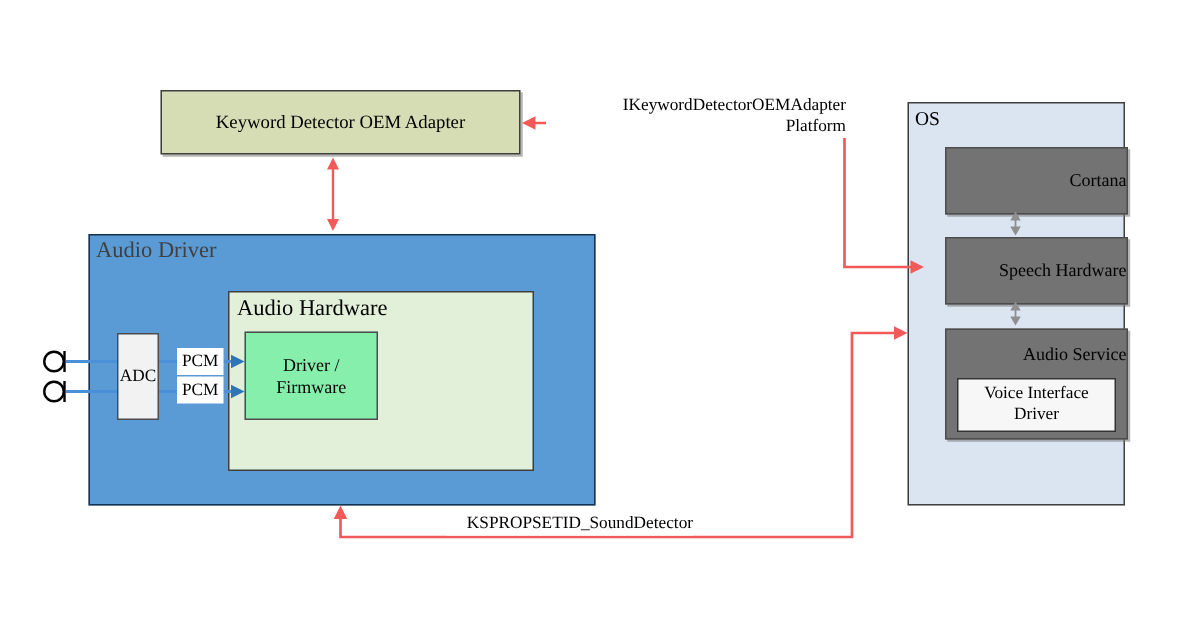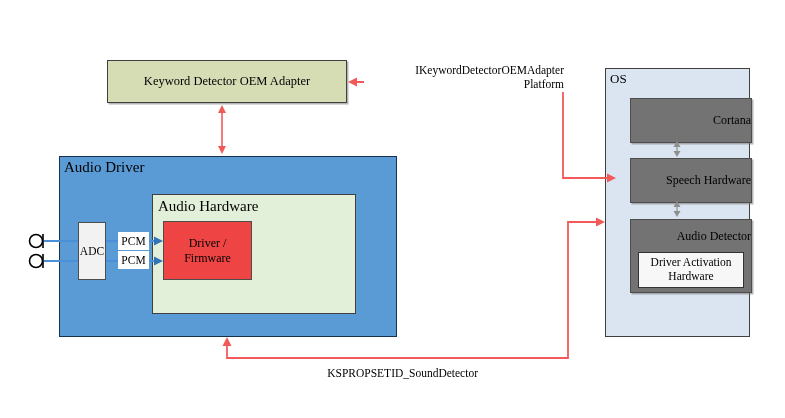--- a/index.html
+++ b/index.html
@@ -19,32 +19,32 @@
     display:flex;align-items:center;justify-content:center;
     font-size:12.5px;
   }
 
   
   #audio-driver{
     left:59px;top:156px;width:338px;height:181px;
     background:#5b9bd5;border:1.6px solid #16324f;
   }
   #audio-driver-label{
-    position:absolute;left:4px;top:2px;font-size:15px;color:#000000;
+    position:absolute;left:4px;top:2px;font-size:15px;color:#404040;
   }
   #audio-hardware{
     left:151px;top:193px;width:204px;height:120px;
     background:#e2efd9;border:1.3px solid #3f3f3f;
   }
   #audio-hardware-label{
     position:absolute;left:5px;top:3px;font-size:15px;
   }
   #driver-firmware{
     left:163px;top:221px;width:89px;height:59px;
-    background:#ef4444;border:1.2px solid #4d4d4d;
+    background:#86efac;border:1.2px solid #4d4d4d;
     display:flex;flex-direction:column;align-items:center;justify-content:center;
     font-size:12px;line-height:1.25;text-align:center;
   }
   #adc-box{
     left:78px;top:222px;width:28px;height:58px;
     background:#f2f2f2;border:1.2px solid #4d4d4d;
     display:flex;align-items:center;justify-content:center;
     font-size:11.5px;
     text-align:right;
   }
@@ -71,21 +71,21 @@
     display:flex;flex-direction:column;align-items:center;justify-content:center;
     font-size:11.5px;line-height:1.2;text-align:center;
   }
 
   
   .line-label{
     position:absolute;background:#ffffff;text-align:right;
     font-size:11.5px;line-height:1.2;z-index:3;
   }
   #ikeyword-label{left:364px;top:64px;width:200px;}
-  #ksprop-label{left:298px;top:367px;width:164px;margin-left:16px;}
+  #ksprop-label{left:298px;top:343px;width:164px;}
   .pcm{
     position:absolute;width:31px;height:18px;background:#ffffff;
     display:flex;align-items:center;justify-content:center;
     font-size:11.5px;z-index:3;
   }
   #pcm-1{left:118px;top:232px;}
   #pcm-2{left:118px;top:251px;}
 
   #wires{position:absolute;left:0;top:0;z-index:2;pointer-events:none;}
 </style>
@@ -120,24 +120,24 @@
 
     <div id="cortana-box" class="os-inner shadow">
       <span>Cortana</span>
     </div>
 
     <div id="speech-box" class="os-inner shadow">
       <span>Speech Hardware</span>
     </div>
 
     <div id="audioservice-box" class="os-inner shadow">
-      <span class="svc-label">Audio Detector</span>
+      <span class="svc-label">Audio Service</span>
       <div id="vam-box">
-        <span>Driver Activation</span>
-        <span>Hardware</span>
+        <span>Voice Interface</span>
+        <span>Driver</span>
       </div>
     </div>
   </div>
 
   <svg id="wires" width="785" height="418" viewBox="0 0 785 418">
 
     <g stroke="#f25a5a" fill="#f25a5a">
       <line x1="222" y1="111" x2="222" y2="148" stroke-width="1.6" fill="none"></line>
       <polygon points="222,105 218,113 226,113" stroke="none"></polygon>
       <polygon points="222,154 218,146 226,146" stroke="none"></polygon>

